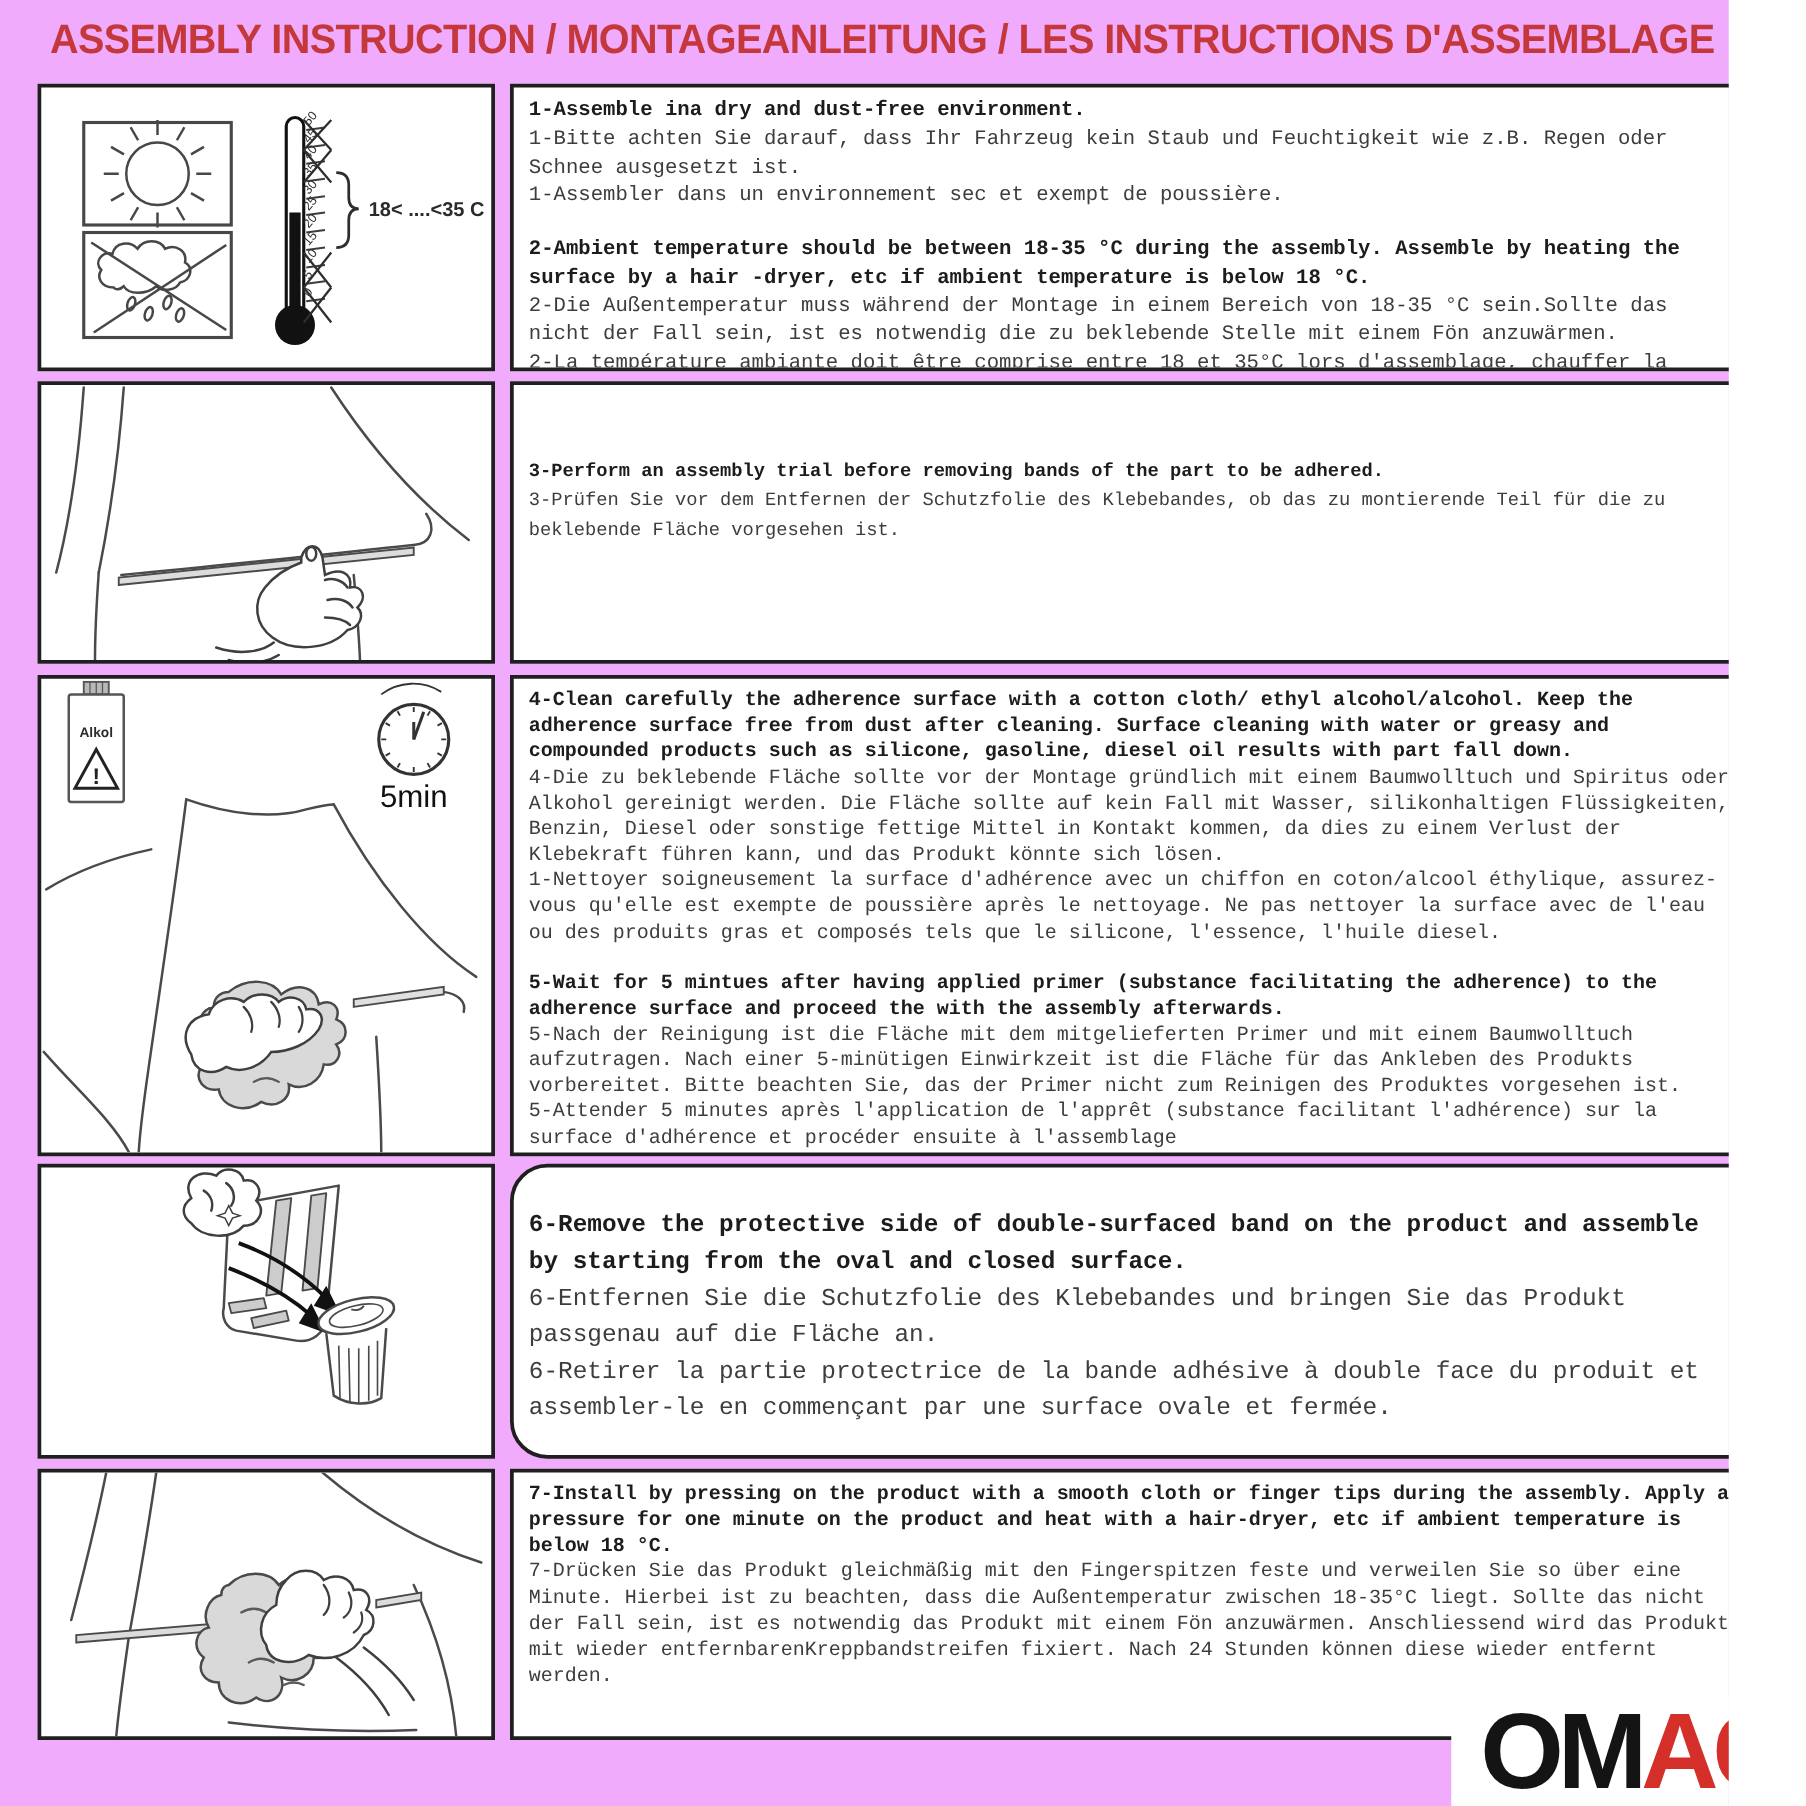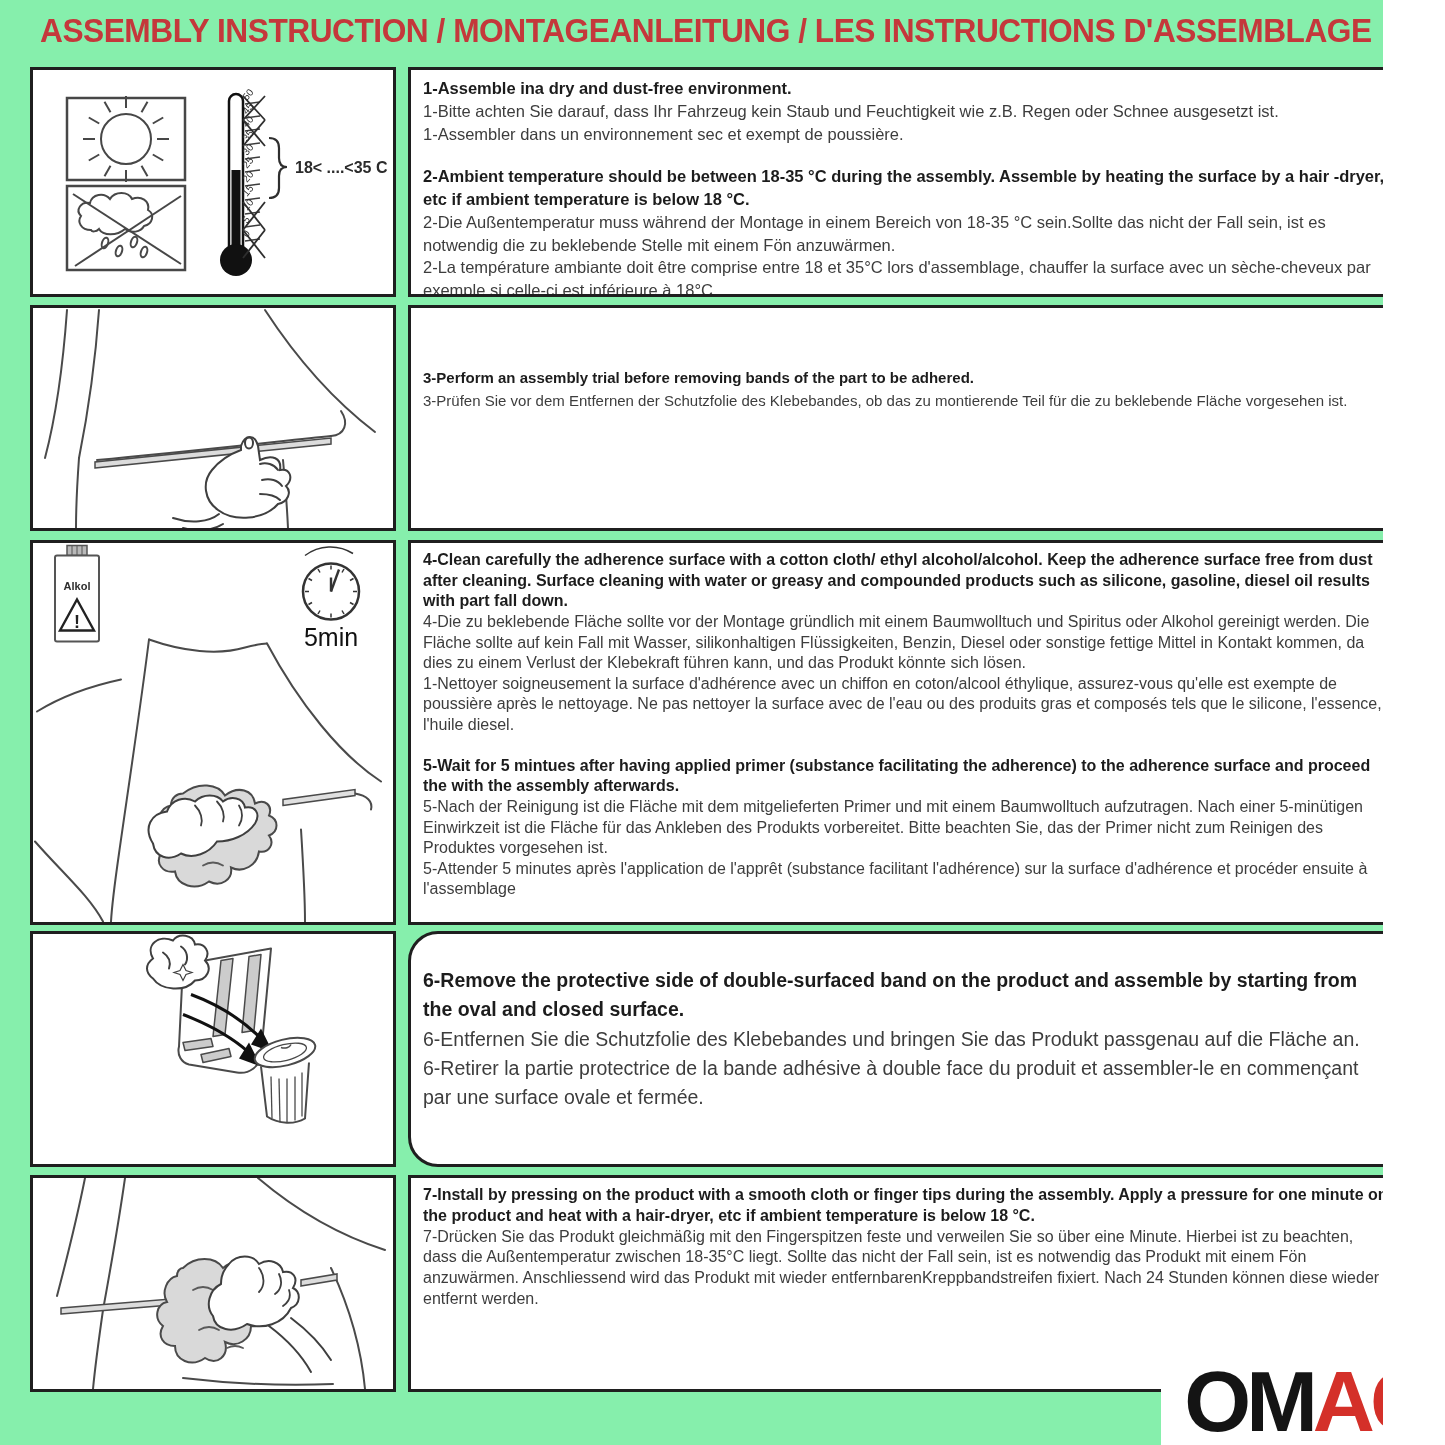--- a/index.html
+++ b/index.html
@@ -1,30 +1,30 @@
 <!DOCTYPE html>
 <html><head>
 <meta charset="utf-8">
 <style>
   * { margin:0; padding:0; box-sizing:border-box; }
   html,body { background:#ffffff; }
   .page {
-    position:relative; width:1383px; height:1445px; background:#86efac;
+    position:relative; width:1383px; height:1445px; background:#f0abfc;
     font-family:"Liberation Sans", sans-serif; overflow:hidden;
   }
   .title {
     position:absolute; left:40px; top:12px;
     font-size:33px; font-weight:800; letter-spacing:-0.5px;
     color:#c4383b; white-space:nowrap;
     transform:scaleX(0.96); transform-origin:left top;
   }
   .box { position:absolute; border:3px solid #1f1f1f; background:#fff; }
   .illus { overflow:hidden; }
   .illus svg { display:block; width:100%; height:100%; }
-  .tbox { padding:7px 28px 6px 12px; overflow:hidden; }
+  .tbox { padding:7px 28px 6px 12px; overflow:hidden;font-family:Liberation Mono, monospace; }
   .tbox p { color:#3d3d3d; }
   .tbox p.en { font-weight:bold; color:#1c1c1c; }
   .gap { margin-top:20px; }
   .fs-a p { font-size:16.5px; line-height:1.38; }
   .fs-b p { font-size:15px;   line-height:1.55; }
   .fs-c p { font-size:16px;   line-height:1.29; }
   .fs-d p { font-size:19.5px; line-height:1.5;  }
   .fs-e p { font-size:16px;   line-height:1.3;  }
   .pad-mid { padding-top:58px; }
   .pad-sm  { padding-top:32px; }

